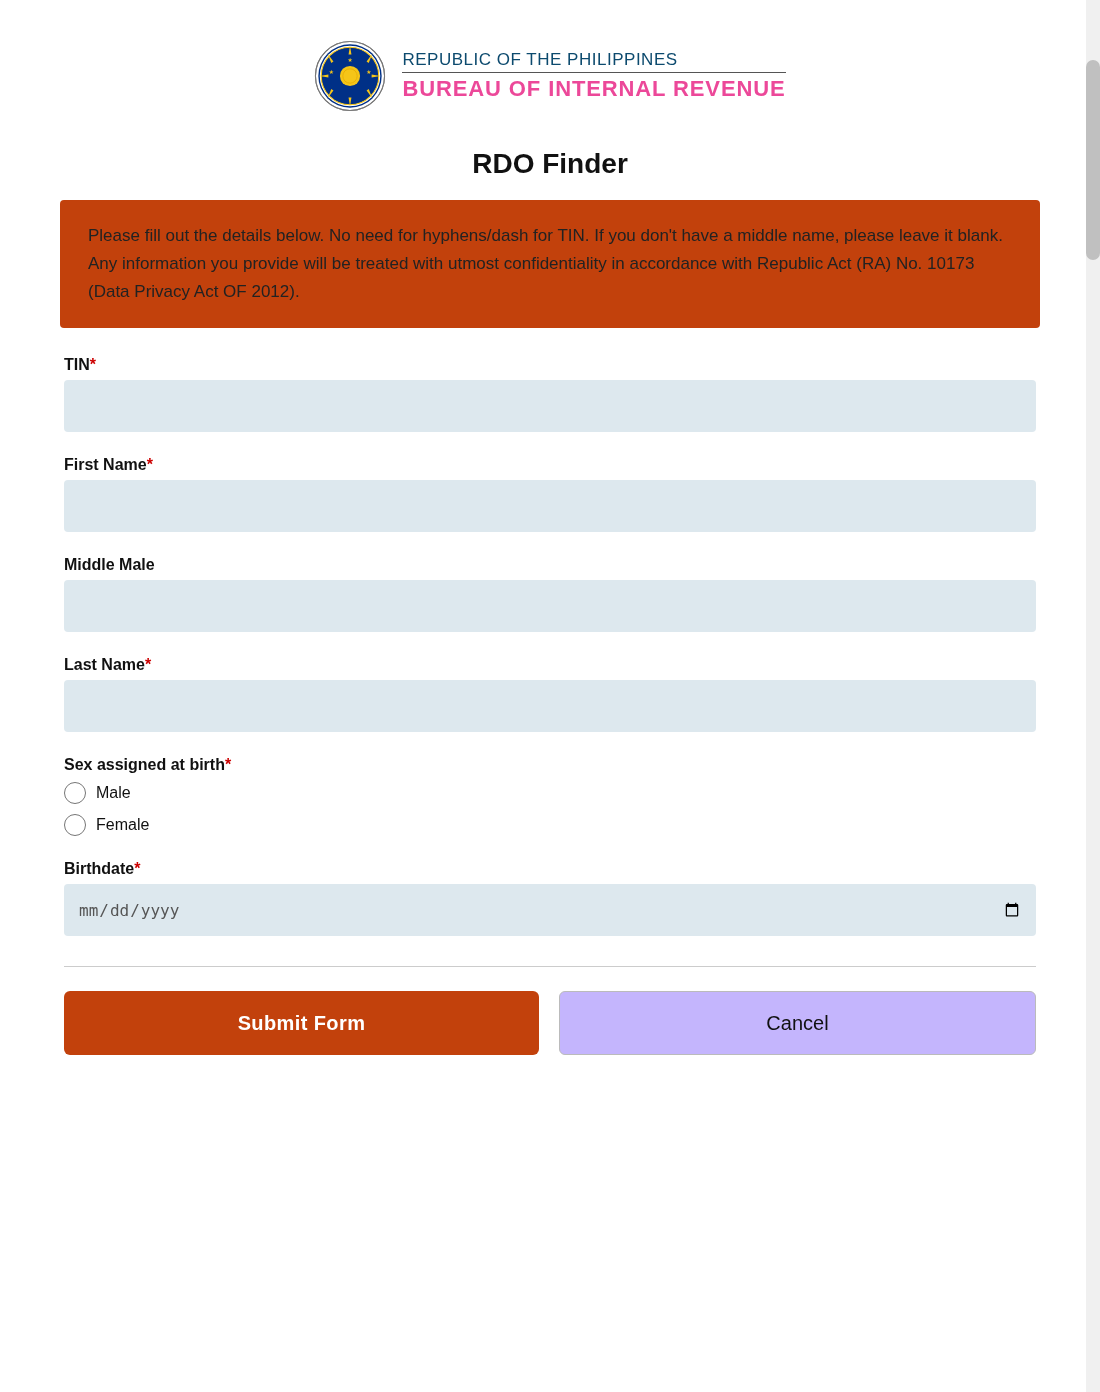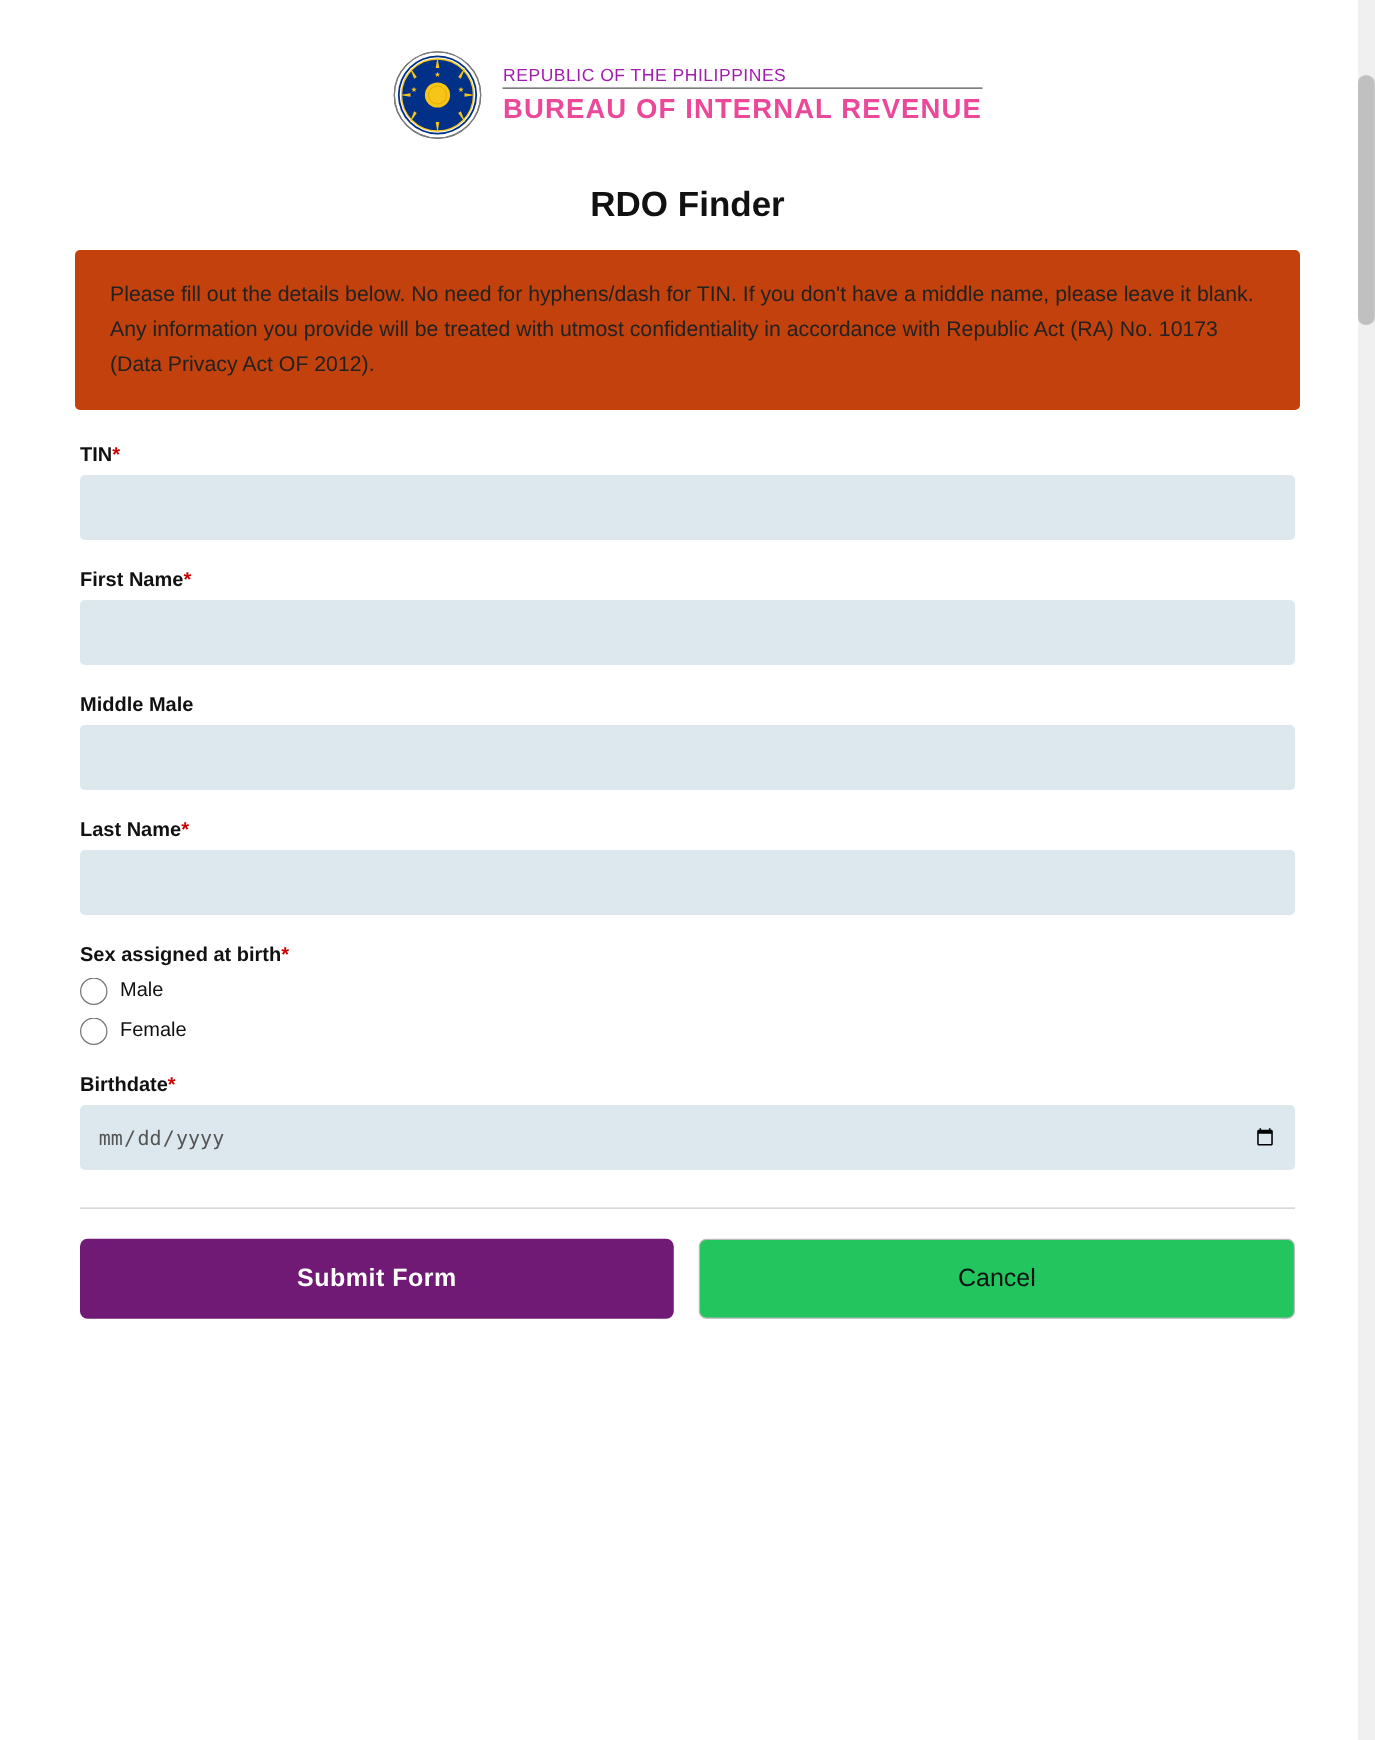--- a/index.html
+++ b/index.html
@@ -38,22 +38,22 @@
       flex-shrink: 0;
     }
 
     .header-text {
       display: flex;
       flex-direction: column;
       justify-content: center;
     }
 
     .header-subtitle {
-      font-size: 14px;
-      color: #a21caf;
+      font-size: 17px;
+      color: #0c4a6e;
       letter-spacing: 0.03em;
       border-bottom: 1px solid #555;
       padding-bottom: 2px;
       margin-bottom: 3px;
     }
 
     .header-title {
       font-size: 22px;
       font-weight: 900;
       color: #ec4899;
@@ -161,34 +161,34 @@
     
     .buttons-row {
       display: flex;
       gap: 20px;
       align-items: center;
     }
 
     .btn-submit {
       flex: 1;
       height: 64px;
-      background: #701a75;
+      background: #c2410c;
       color: #ffffff;
       border: none;
       border-radius: 6px;
       font-size: 20px;
       font-weight: 700;
       cursor: pointer;
       letter-spacing: 0.02em;
     }
 
     .btn-cancel {
       flex: 1;
       height: 64px;
-      background: #22c55e;
+      background: #c4b5fd;
       color: #111;
       border: 1.5px solid #bbb;
       border-radius: 6px;
       font-size: 20px;
       font-weight: 500;
       cursor: pointer;
     }
 
     
     .scrollbar-track {

